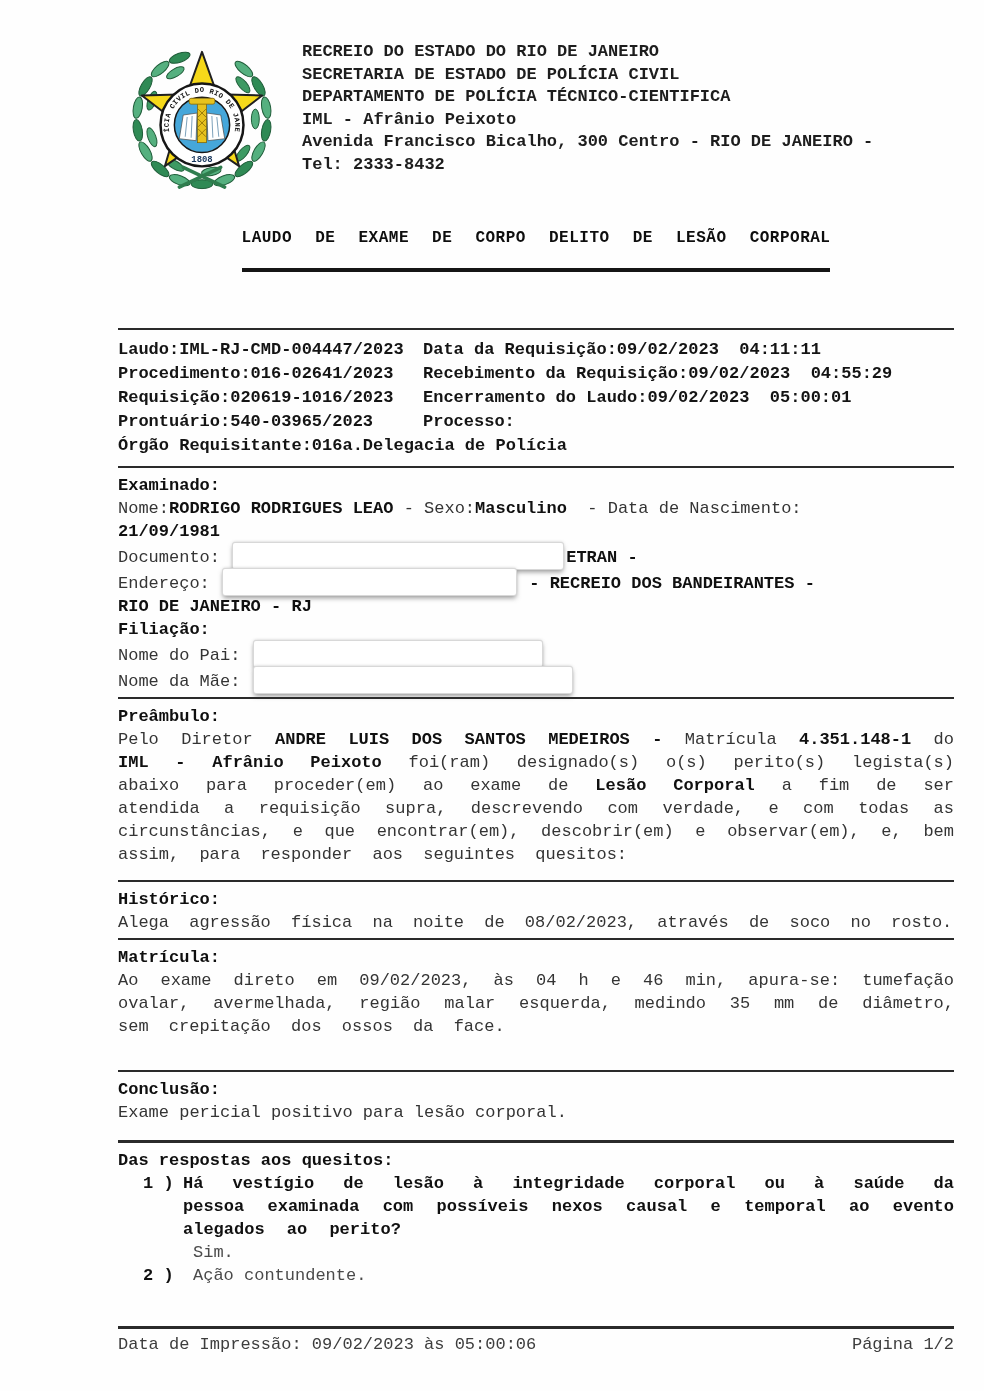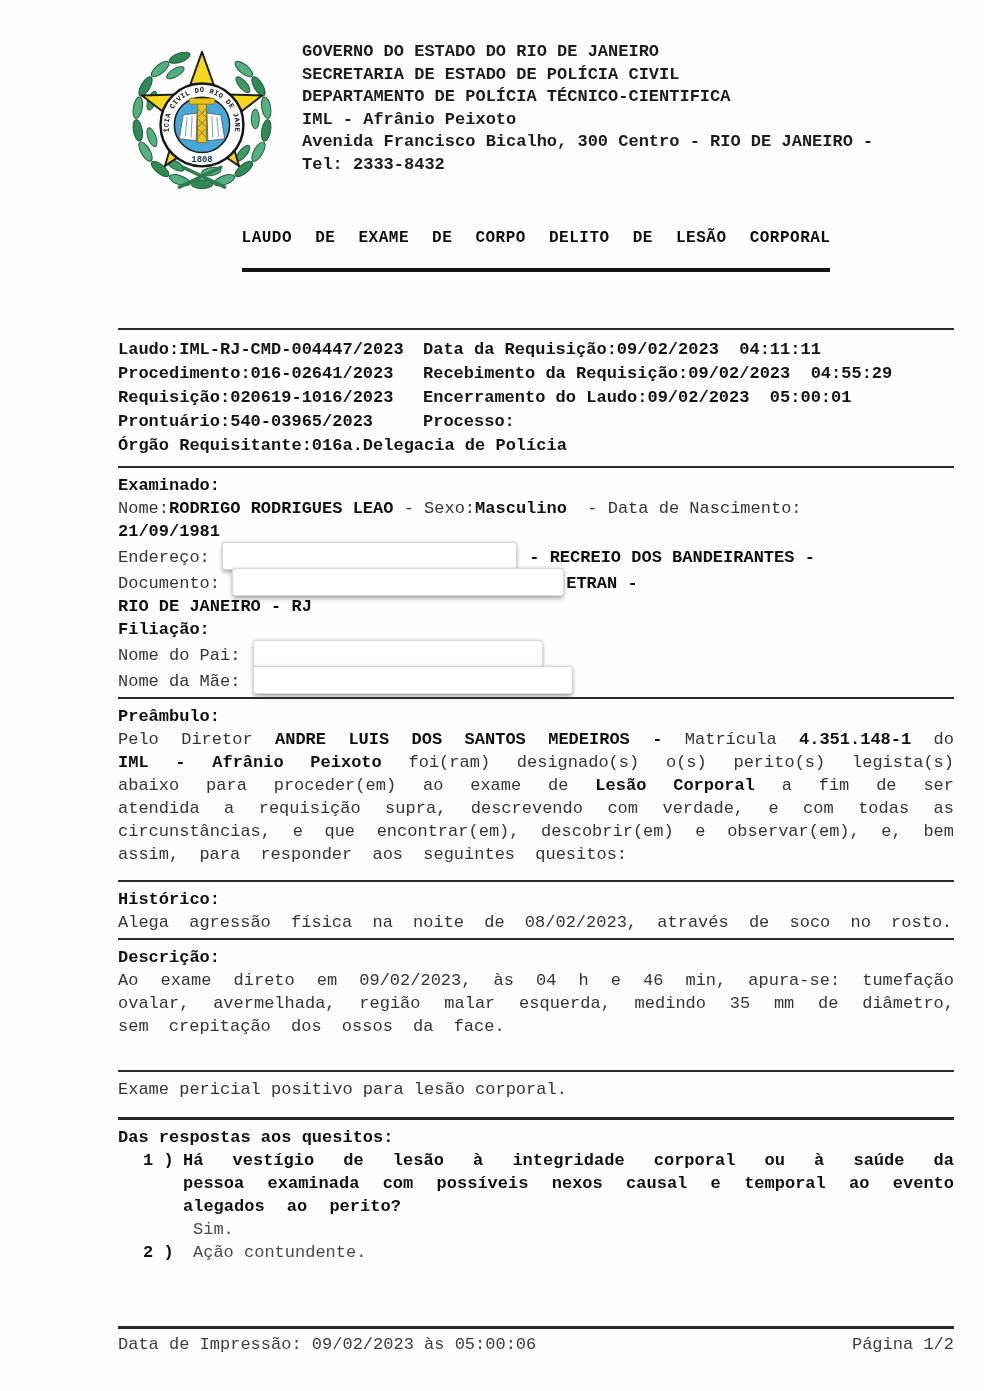--- a/index.html
+++ b/index.html
@@ -123,21 +123,21 @@
         <path d="M81,72 L89,80 M89,72 L81,80 M81,82 L89,90 M89,82 L81,90 M81,92 L89,100 M89,92 L81,100" stroke="#7a5c00" stroke-width="0.7" fill="none"></path>
         <rect x="72" y="61" width="26" height="6" rx="2" fill="#e8c31e" stroke="#7a5c00" stroke-width="0.7"></rect>
       </g>
 
       <text font-size="7.2" font-weight="bold" fill="#111111" letter-spacing="0.4">
         <textPath href="#ringpath" startOffset="50%" text-anchor="middle">POLÍCIA CIVIL DO RIO DE JANEIRO</textPath>
       </text>
       <text x="85" y="126" font-size="9" font-weight="bold" fill="#16355c" text-anchor="middle">1808</text>
     </svg>
     <div class="header-text">
-      <div class="header-line">GOVERNO DO ESTADO DO RIO DE JANEIRO</div>
+      <div class="header-line">RECREIO DO ESTADO DO RIO DE JANEIRO</div>
       <div class="header-line">SECRETARIA DE ESTADO DE POLÍCIA CIVIL</div>
       <div class="header-line">DEPARTAMENTO DE POLÍCIA TÉCNICO-CIENTIFICA</div>
       <div class="header-line">IML - Afrânio Peixoto</div>
       <div class="header-line">Avenida Francisco Bicalho, 300 Centro - RIO DE JANEIRO -</div>
       <div class="header-line">Tel: 2333-8432</div>
     </div>
   </div>
 
   <div class="title-wrap">
     <span class="title">LAUDO DE EXAME DE CORPO DELITO DE LESÃO CORPORAL</span>
@@ -162,48 +162,49 @@
       <span class="meta-right">Processo:</span>
     </div>
     <div class="meta-full">Órgão Requisitante:016a.Delegacia de Polícia</div>
   </div>
 
   <hr class="rule r2">
   <div class="section">
     <div class="section-heading">Examinado:</div>
     <div class="x-line"><span>Nome:</span><span class="b">RODRIGO RODRIGUES LEAO</span><span> - Sexo:</span><span class="b">Masculino</span><span>  - Data de Nascimento:</span></div>
     <div class="x-line"><span class="b">21/09/1981</span></div>
+    <div class="x-line"><span>Documento: </span><span class="redact" style="width: 330px;"></span><span class="b">ETRAN -</span></div>
     <div class="x-line"><span>Endereço: </span><span class="redact" style="width: 293px;"></span><span class="b"> - RECREIO DOS BANDEIRANTES -</span></div>
-    <div class="x-line"><span>Documento: </span><span class="redact" style="width: 330px;"></span><span class="b">ETRAN -</span></div>
     <div class="x-line"><span class="b">RIO DE JANEIRO - RJ</span></div>
     <div class="x-line"><span class="b">Filiação:</span></div>
     <div class="x-line"><span>Nome do Pai: </span><span class="redact" style="width: 288px;"></span></div>
     <div class="x-line"><span>Nome da Mãe: </span><span class="redact" style="width: 318px;"></span></div>
   </div>
 
   <hr class="rule r3">
   <div class="section">
     <div class="section-heading">Preâmbulo:</div>
     <div class="just"><span>Pelo Diretor </span><span class="b">ANDRE LUIS DOS SANTOS MEDEIROS - </span><span>Matrícula </span><span class="b">4.351.148-1 </span><span>do </span><span class="b">IML - Afrânio Peixoto </span><span>foi(ram) designado(s) o(s) perito(s) legista(s) abaixo para proceder(em) ao exame de </span><span class="b">Lesão Corporal </span><span>a fim de ser atendida a requisição supra, descrevendo com verdade, e com todas as circunstâncias, e que encontrar(em), descobrir(em) e observar(em), e, bem assim, para responder aos seguintes quesitos:</span></div>
   </div>
 
   <hr class="rule r4">
   <div class="section">
     <div class="section-heading">Histórico:</div>
     <div class="just">Alega agressão física na noite de 08/02/2023, através de soco no rosto.</div>
   </div>
 
   <hr class="rule r5">
   <div class="section">
-    <div class="section-heading">Descrição:</div>
+    <div class="section-heading">Matrícula:</div>
     <div class="just">Ao exame direto em 09/02/2023, às 04 h e 46 min, apura-se: tumefação ovalar, avermelhada, região malar esquerda, medindo 35 mm de diâmetro, sem crepitação dos ossos da face.</div>
   </div>
 
   <hr class="rule r6">
   <div class="section">
+    <div class="section-heading">Conclusão:</div>
     <div>Exame pericial positivo para lesão corporal.</div>
   </div>
 
   <hr class="rule thick r7">
   <div class="section">
     <div class="section-heading">Das respostas aos quesitos:</div>
     <div class="q-item">
       <span class="q-num">1 )</span>
       <div class="q-question">Há vestígio de lesão à integridade corporal ou à saúde da pessoa examinada com possíveis nexos causal e temporal ao evento alegados ao perito?</div>
       <div class="q-answer">Sim.</div>

